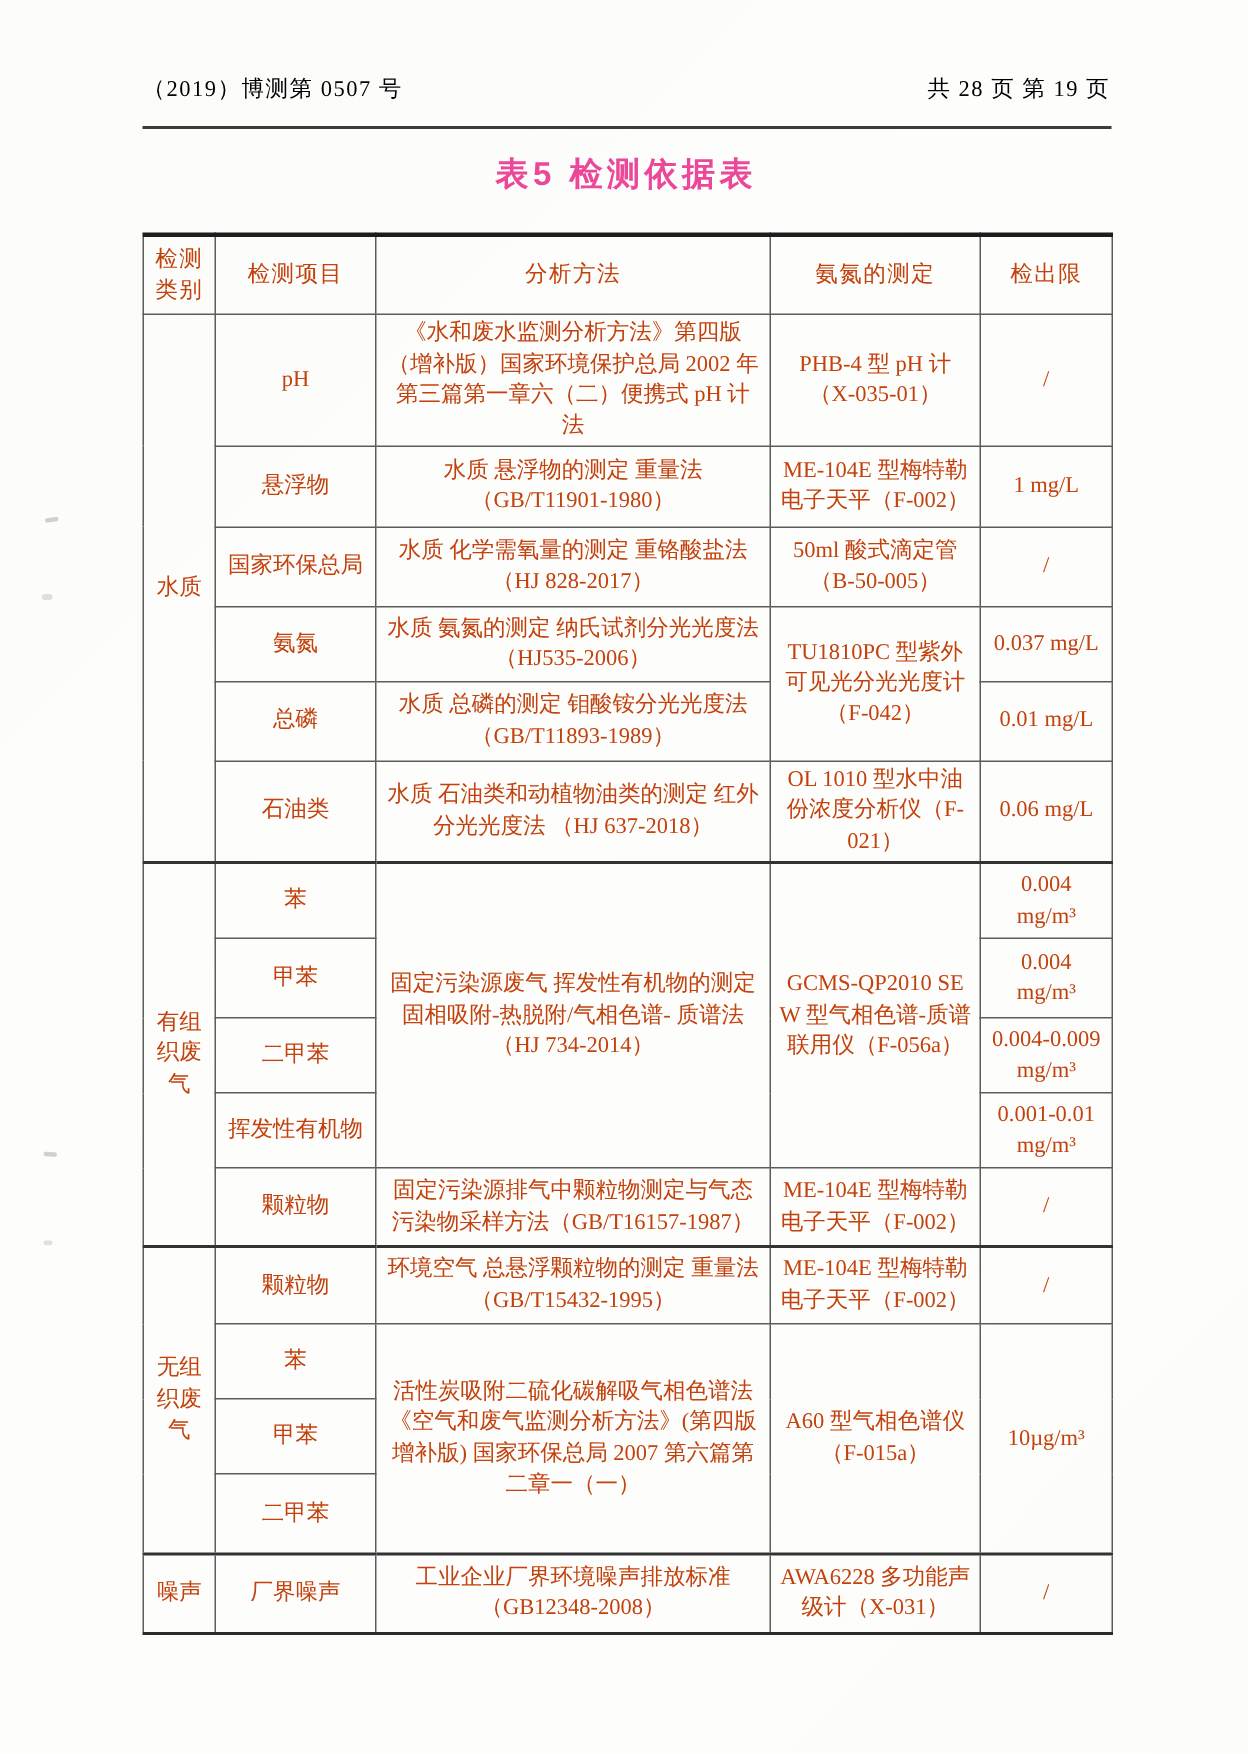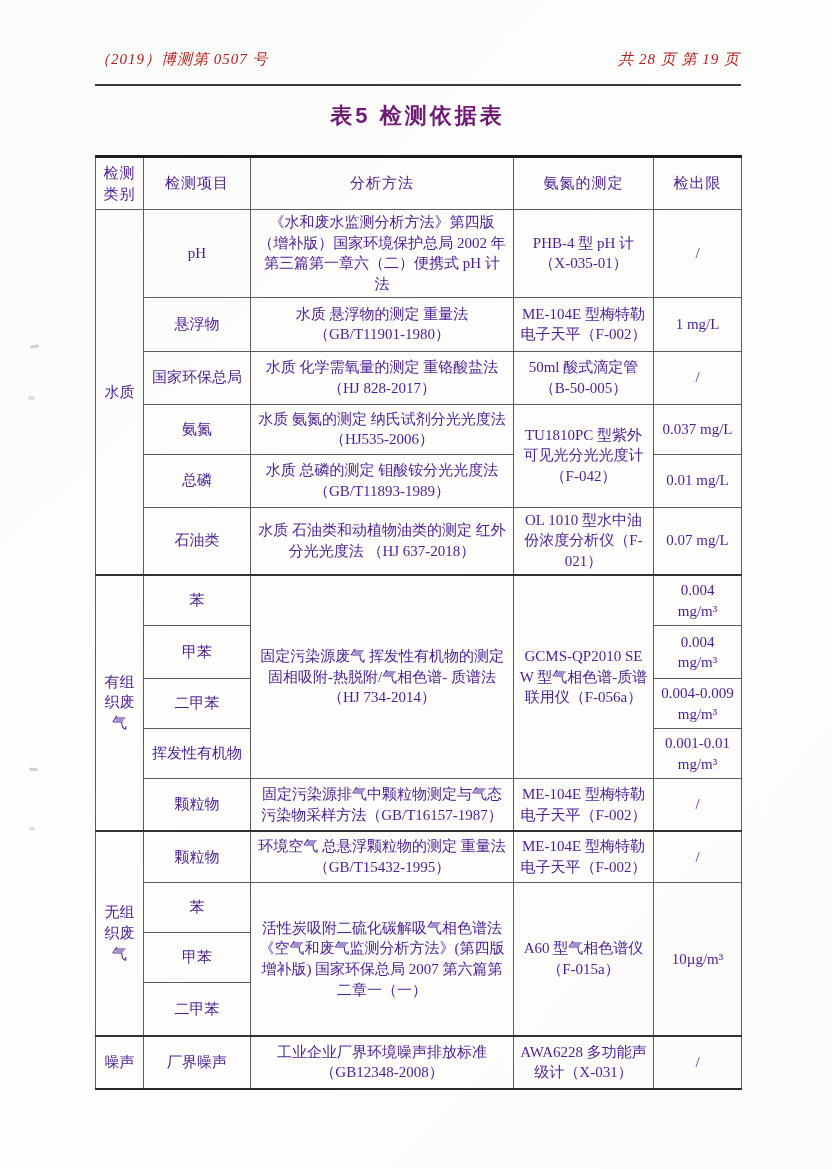--- a/index.html
+++ b/index.html
@@ -7,37 +7,37 @@
     width:832px;height:1169px;
     background:linear-gradient(135deg,#fbfbfa 0%,#fdfdfc 40%,#fcfcfb 100%);
     font-family:"Liberation Serif","DejaVu Serif",serif;
     color:#2d2d2d;
     position:relative;
     overflow:hidden;
   }
   .page-header{
     position:absolute;top:50px;left:95px;width:645px;
     display:flex;justify-content:space-between;align-items:flex-start;
-    font-size:15px;letter-spacing:1px;color:#b91c1c;font-style:italic;
+    font-size:15px;letter-spacing:1px;color:#000000;
   }
   .header-rule{
     position:absolute;top:84px;left:95px;width:646px;height:2px;
     background:#3b3b3b;
   }
   .doc-title{
     position:absolute;top:101px;left:95px;width:645px;
     text-align:center;
     font-family:"Liberation Sans","DejaVu Sans",sans-serif;
-    font-size:22px;font-weight:bold;color:#701a75;
+    font-size:22px;font-weight:bold;color:#ec4899;
     letter-spacing:3px;
   }
   .table-wrap{position:absolute;top:155px;left:95px;}
   table{
     border-collapse:collapse;table-layout:fixed;width:646px;
-    font-size:15px;color:#4c1d95;
+    font-size:15px;color:#c2410c;
   }
   td,th{
     border:1px solid #5c5c5c;
     text-align:center;vertical-align:middle;
     padding:2px 5px;line-height:1.38;
     font-weight:normal;
     overflow:hidden;
   }
   table{
     border-top:3px solid #1d1d1d;
@@ -110,21 +110,21 @@
     </tr>
     <tr style="height:53px">
       <td>总磷</td>
       <td class="method">水质 总磷的测定 钼酸铵分光光度法（GB/T11893-1989）</td>
       <td class="limit">0.01 mg/L</td>
     </tr>
     <tr style="height:63px">
       <td>石油类</td>
       <td class="method">水质 石油类和动植物油类的测定 红外分光光度法 （HJ 637-2018）</td>
       <td>OL 1010 型水中油份浓度分析仪（F-021）</td>
-      <td class="limit">0.07 mg/L</td>
+      <td class="limit">0.06 mg/L</td>
     </tr>
 
     <tr class="section" style="height:51px">
       <td rowspan="5">有组织废气</td>
       <td>苯</td>
       <td class="method" rowspan="4">固定污染源废气 挥发性有机物的测定 固相吸附-热脱附/气相色谱- 质谱法（HJ 734-2014）</td>
       <td rowspan="4">GCMS-QP2010 SE W 型气相色谱-质谱联用仪（F-056a）</td>
       <td class="limit">0.004
 mg/m³</td>
     </tr>

